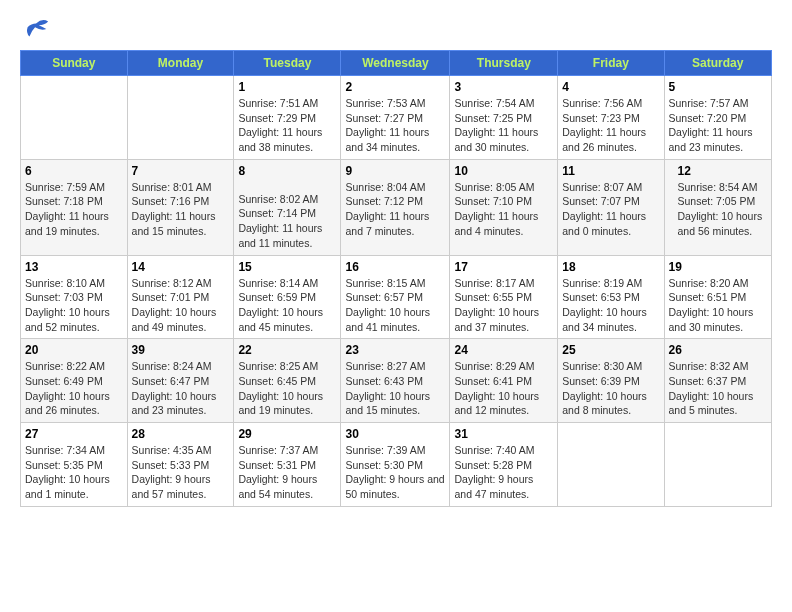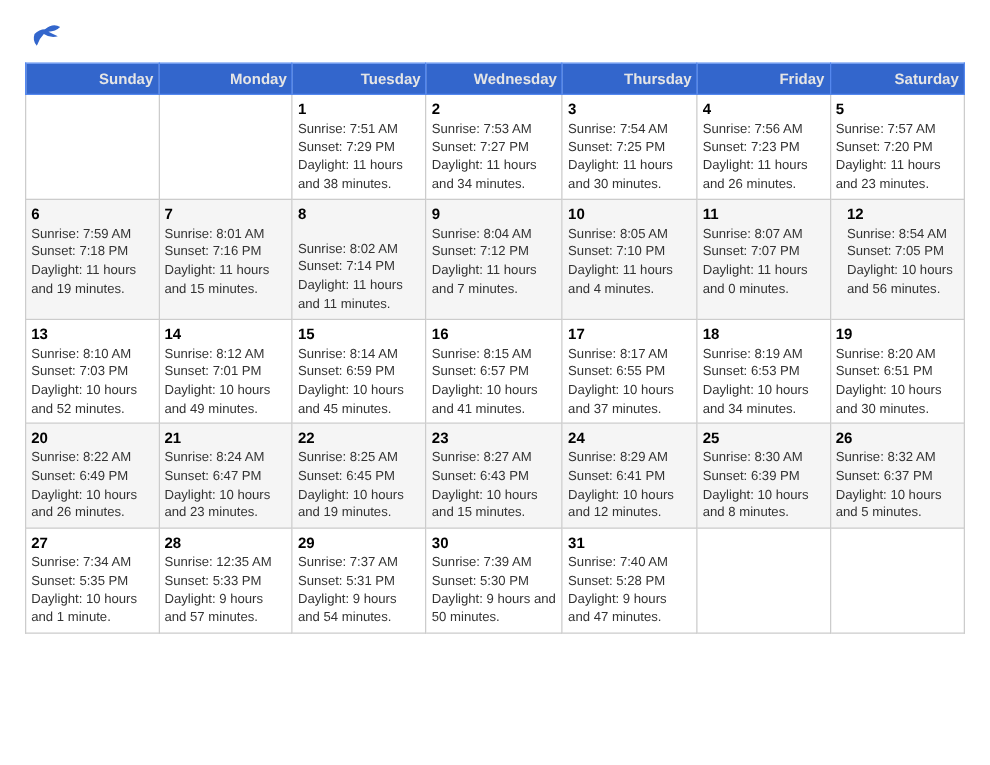--- a/index.html
+++ b/index.html
@@ -50,23 +50,23 @@
       font-size: 15px;
       color: #555;
     }
     .calendar-table {
       width: 100%;
       border-collapse: collapse;
       font-size: 11px;
     }
     .calendar-table th {
       background: #3366cc;
-      color: #e5e5e5;
+      color: #bef264;
       padding: 5px 4px;
-      text-align: right;
+      text-align: center;
       font-size: 12px;
       font-weight: bold;
       border: 1px solid #5588ee;
     }
     .calendar-table td {
       border: 1px solid #cccccc;
       vertical-align: top;
       padding: 4px 4px;
       width: 113px;
       min-height: 70px;
@@ -250,21 +250,21 @@
           </td>
         </tr>
         <tr>
           <td style="background: rgb(245, 245, 245);">
             <span class="day-number">20</span>
             <div class="day-info" style="white-space: pre-line;">Sunrise: 8:22 AM
 Sunset: 6:49 PM
 Daylight: 10 hours and 26 minutes.</div>
           </td>
           <td style="background: rgb(245, 245, 245);">
-            <span class="day-number">21</span>
+            <span class="day-number">39</span>
             <div class="day-info" style="white-space: pre-line;">Sunrise: 8:24 AM
 Sunset: 6:47 PM
 Daylight: 10 hours and 23 minutes.</div>
           </td>
           <td style="background: rgb(245, 245, 245);">
             <span class="day-number">22</span>
             <div class="day-info" style="white-space: pre-line;">Sunrise: 8:25 AM
 Sunset: 6:45 PM
 Daylight: 10 hours and 19 minutes.</div>
           </td>
@@ -295,21 +295,21 @@
         </tr>
         <tr>
           <td>
             <span class="day-number">27</span>
             <div class="day-info" style="white-space: pre-line;">Sunrise: 7:34 AM
 Sunset: 5:35 PM
 Daylight: 10 hours and 1 minute.</div>
           </td>
           <td>
             <span class="day-number">28</span>
-            <div class="day-info" style="white-space: pre-line;">Sunrise: 12:35 AM
+            <div class="day-info" style="white-space: pre-line;">Sunrise: 4:35 AM
 Sunset: 5:33 PM
 Daylight: 9 hours and 57 minutes.</div>
           </td>
           <td>
             <span class="day-number">29</span>
             <div class="day-info" style="white-space: pre-line;">Sunrise: 7:37 AM
 Sunset: 5:31 PM
 Daylight: 9 hours and 54 minutes.</div>
           </td>
           <td>

